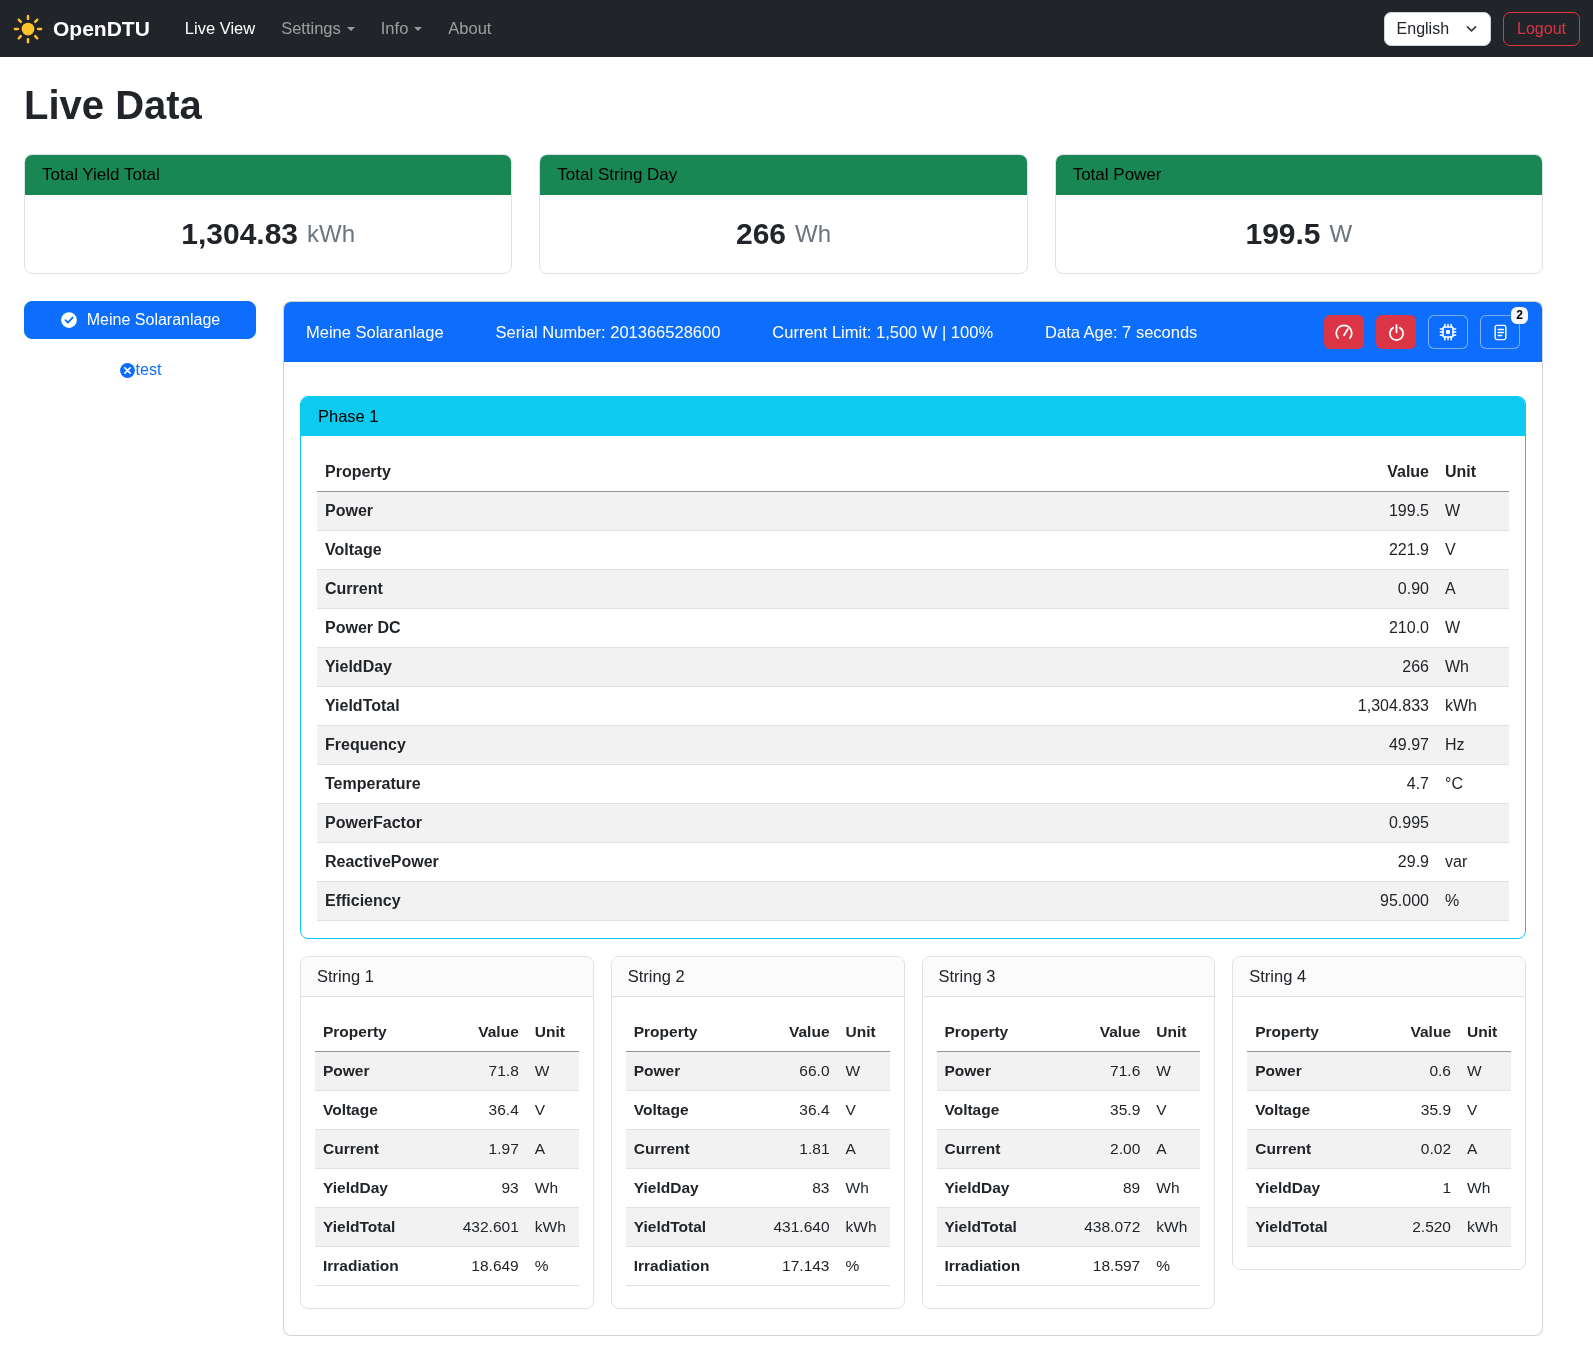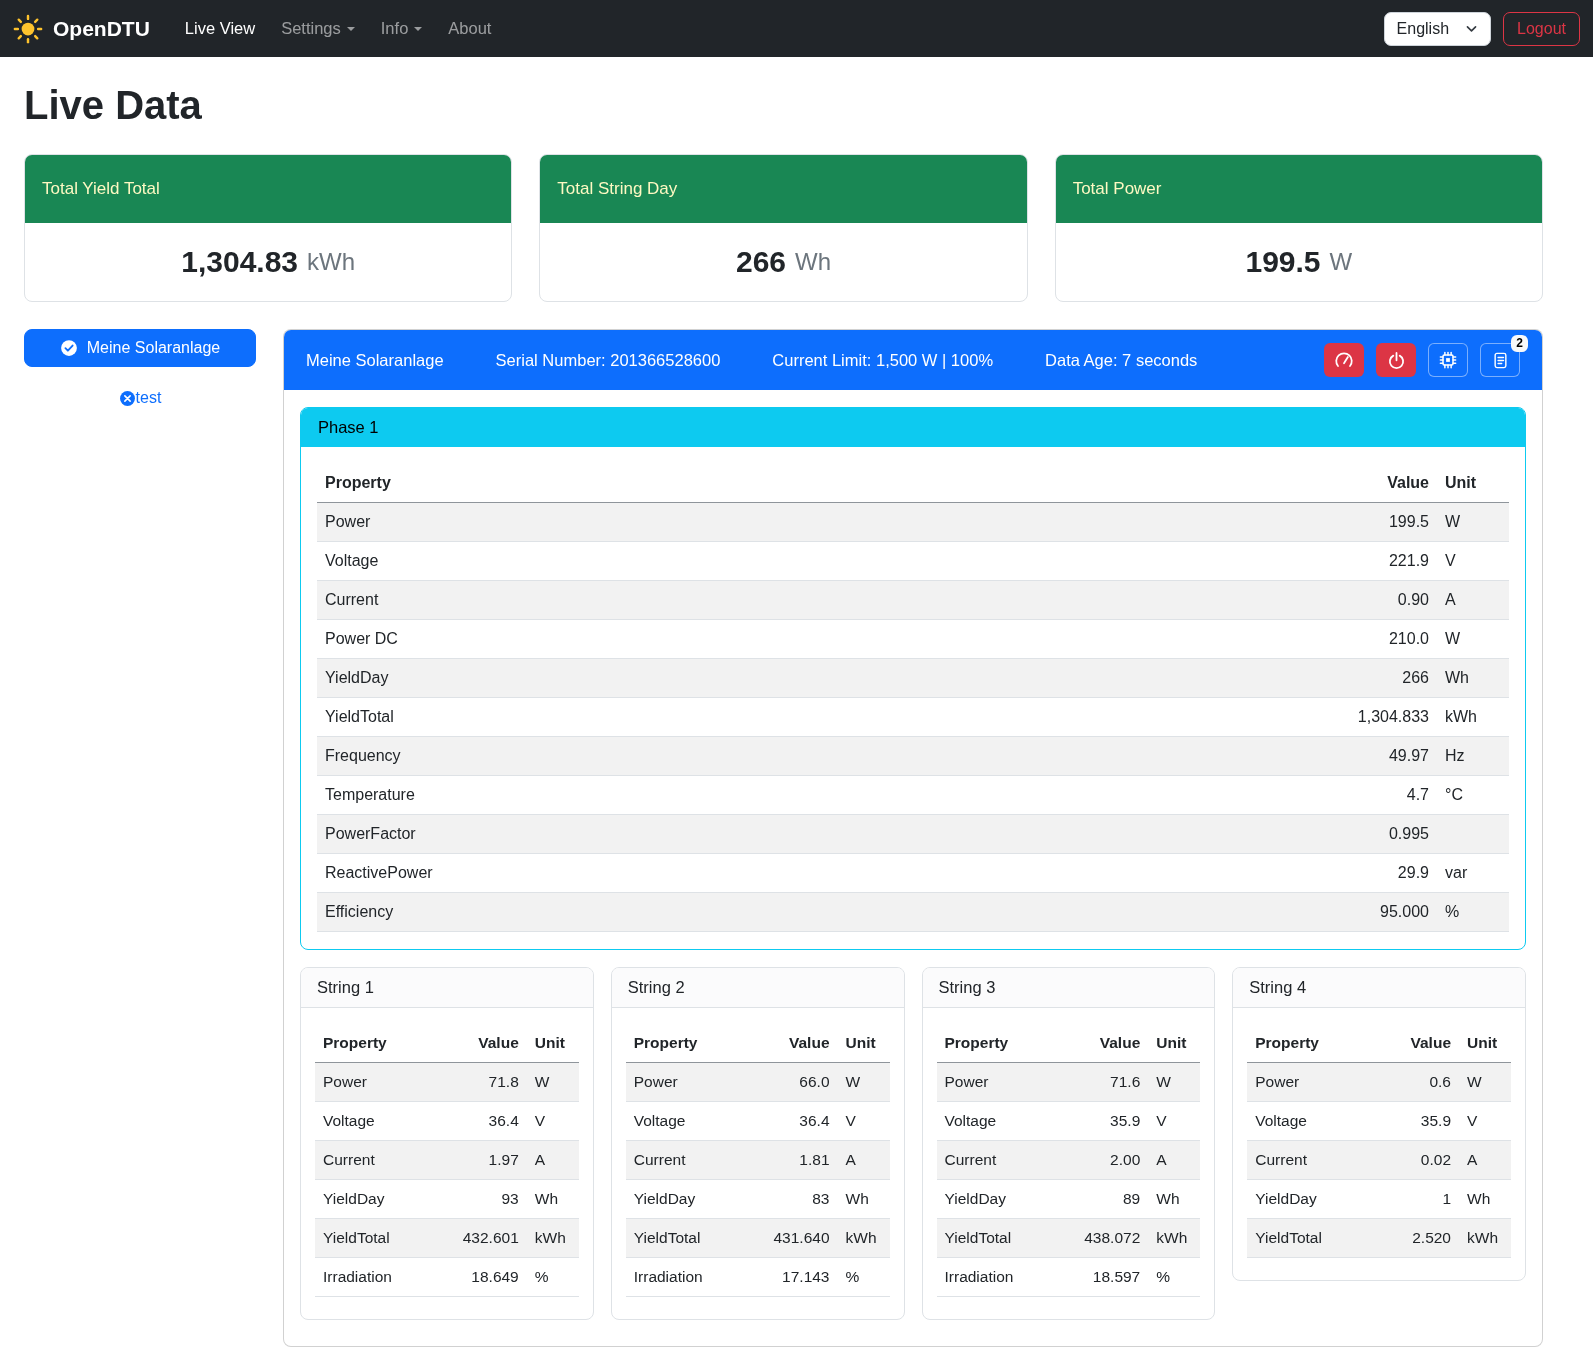--- a/index.html
+++ b/index.html
@@ -52,21 +52,21 @@
     padding: 7px 13px; font-size: 16px; cursor: pointer;
     font-family: inherit;
   }
 
   
   .container { padding: 8px 50px 24px 24px; }
   h1.page-title { font-size: 40px; font-weight: 600; margin: 18px 0 26px; }
 
   .summary-row { display: grid; grid-template-columns: repeat(3, 1fr); gap: 27px; margin-bottom: 27px; }
   .summary-card { border: 1px solid #dee2e6; border-radius: 8px; background: #fff; overflow: hidden; }
-  .summary-card-header { background: #198754; color: #fef9c3; padding: 24px 17px; font-size: 17px; }
+  .summary-card-header { background: #198754; color: #000000; padding: 10px 17px; font-size: 17px; }
   .summary-card-body { height: 78px; display: flex; align-items: center; justify-content: center; gap: 9px; }
   .summary-value { font-size: 30px; font-weight: 700; }
   .summary-unit { font-size: 24px; color: #6c757d; }
 
   .main-row { display: flex; align-items: flex-start; gap: 27px; }
 
   
   .inverter-col { width: 232px; flex: none; }
   .inverter-btn {
     width: 100%; background: #0d6efd; border: 1px solid #0d6efd; color: #fff;
@@ -95,32 +95,32 @@
   }
   .icon-btn.red  { background: #dc3545; }
   .icon-btn.blue { background: #0d6efd; border: 1.5px solid rgba(255,255,255,.45); }
   .event-badge {
     position: absolute; top: -9px; right: -9px;
     background: #f8f9fa; color: #000;
     font-size: 12px; font-weight: 700;
     padding: 2px 5px; border-radius: 6px; line-height: 1.1;
   }
 
-  .panel-body { padding: 17px 16px 26px; }
+  .panel-body { padding: 34px 16px 26px; }
 
   
   .phase-card { border: 1px solid #0dcaf0; border-radius: 8px; overflow: hidden; margin-bottom: 17px; }
   .phase-card-header { background: #0dcaf0; color: #000; padding: 10px 17px; font-size: 16.5px; }
   .phase-card-body { padding: 17px 16px; }
 
   
   .data-table { width: 100%; border-collapse: collapse; font-size: 16px; }
   .data-table th, .data-table td { padding: 10px 8px; text-align: left; border-bottom: 1px solid #dee2e6; }
   .data-table thead th { font-weight: 700; border-bottom: 1px solid #8f959b; }
-  .data-table td:first-child { font-weight: 400; }
+  .data-table td:first-child { font-weight: 700; }
   .data-table tbody tr:nth-child(odd) { background: #f2f2f2; }
   .data-table .col-value { text-align: right; }
   .data-table .col-unit { width: 72px; }
   .data-table.small-table { font-size: 15.5px; }
   .data-table.small-table .col-unit { width: 52px; }
 
   
   .strings-row { display: grid; grid-template-columns: repeat(4, 1fr); gap: 17px; align-items: start; }
   .string-card { border: 1px solid #dee2e6; border-radius: 8px; overflow: hidden; background: #fff; }
   .string-card-header { background: #fbfbfc; border-bottom: 1px solid #dee2e6; padding: 10px 16px; font-size: 16.5px; }

